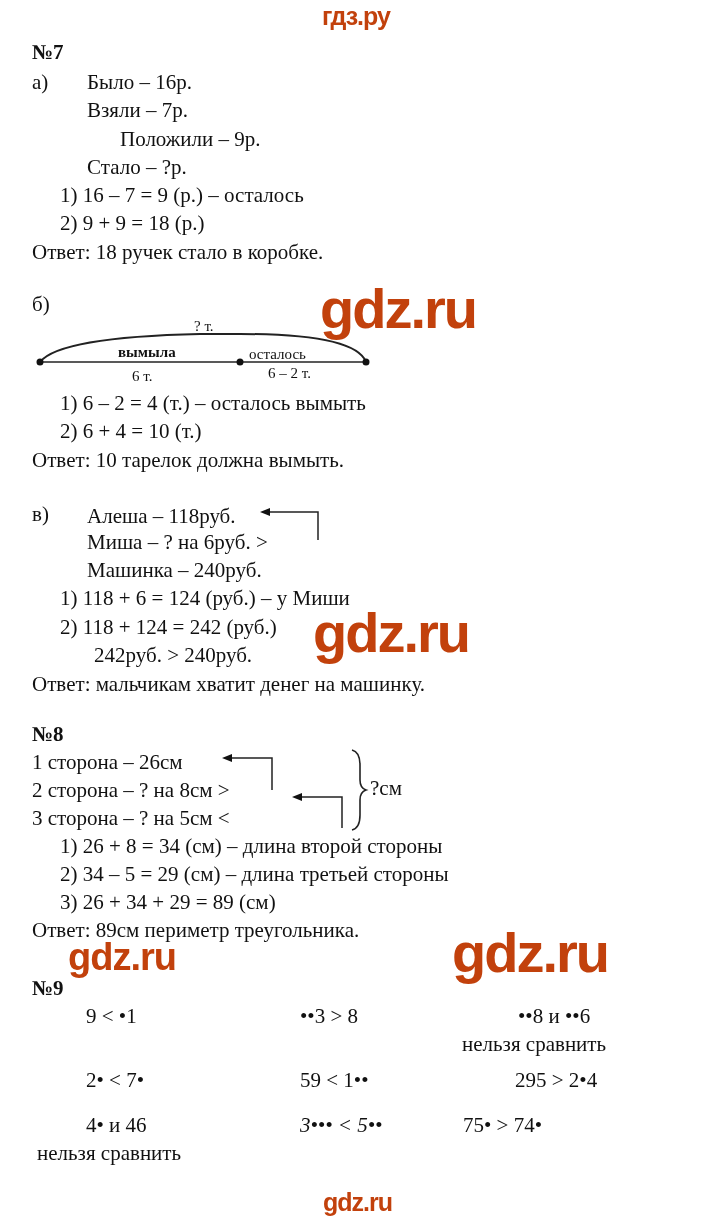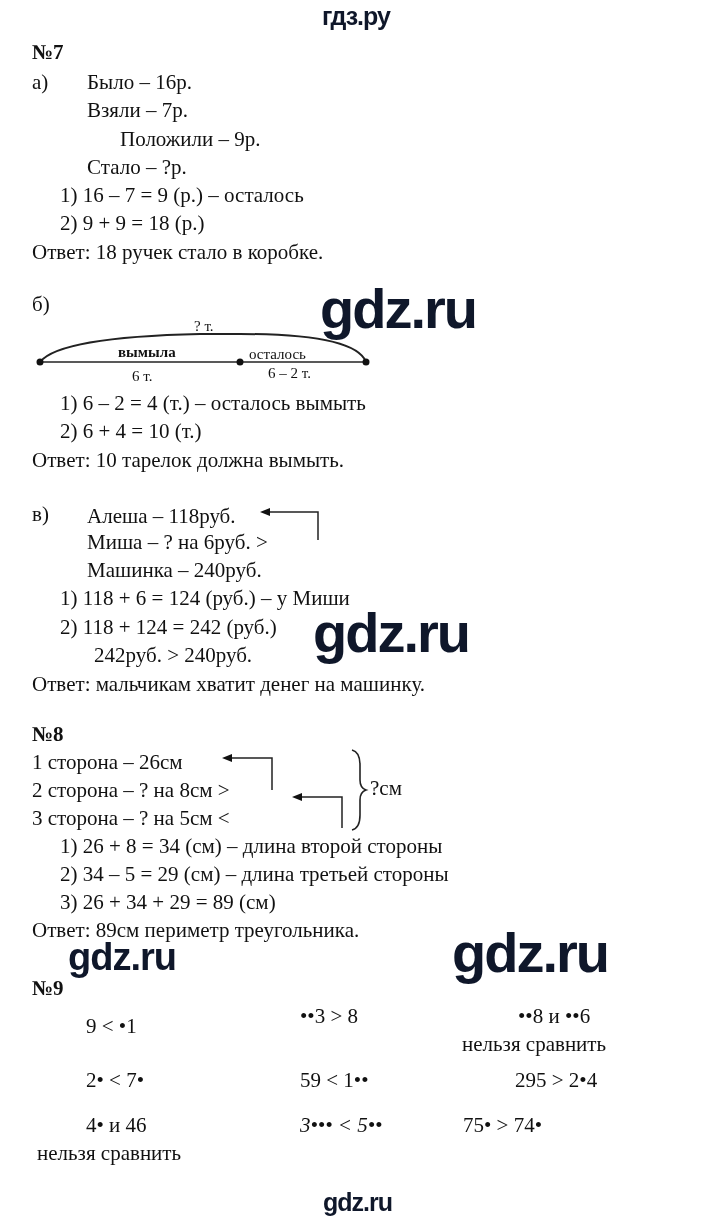--- a/index.html
+++ b/index.html
@@ -1,21 +1,21 @@
 <!DOCTYPE html>
 <html><head>
 <meta charset="utf-8">
 <style>
   html, body { margin: 0; padding: 0; background: #ffffff; }
   body { width: 720px; height: 1219px; position: relative; overflow: hidden;
          font-family: "Liberation Serif", "DejaVu Serif", serif; color: #111; }
   .abs { position: absolute; white-space: nowrap; }
   .t { font-size: 21px; line-height: 24px; }
   .bold { font-weight: bold; }
-  .wm { font-family: "Liberation Sans", "DejaVu Sans", sans-serif; font-weight: bold; color: #0f172a; letter-spacing: -1px; }
+  .wm { font-family: "Liberation Sans", "DejaVu Sans", sans-serif; font-weight: bold; color: #c2410c; letter-spacing: -1px; }
   .wm-small { font-size: 25px; }
   .wm-big { font-size: 56px; letter-spacing: -2px; }
   .wm-mid { font-size: 38px; letter-spacing: -1px; }
   .sm { font-size: 15px; line-height: 16px; }
   svg { position: absolute; overflow: visible; }
 </style>
 </head>
 <body>
 
 <div class="abs wm wm-small" style="left:322px;top:2px;">гдз.ру</div>
@@ -79,21 +79,21 @@
 <div class="abs t" style="left:370px;top:776px;">?см</div>
 <div class="abs t" style="left:60px;top:834px;">1) 26 + 8 = 34 (см) – длина второй стороны</div>
 <div class="abs t" style="left:60px;top:862px;">2) 34 – 5 = 29 (см) – длина третьей стороны</div>
 <div class="abs t" style="left:60px;top:890px;">3) 26 + 34 + 29 = 89 (см)</div>
 <div class="abs t" style="left:32px;top:918px;">Ответ: 89см периметр треугольника.</div>
 
 <div class="abs wm wm-mid" style="left:68px;top:936px;">gdz.ru</div>
 <div class="abs wm wm-big" style="left:452px;top:920px;">gdz.ru</div>
 
 <div class="abs t bold" style="left:32px;top:976px;">№9</div>
-<div class="abs t" style="left:86px;top:1004px;margin-top:10px;">9 &lt; •1</div>
+<div class="abs t" style="left:86px;top:1004px;">9 &lt; •1</div>
 <div class="abs t" style="left:300px;top:1004px;">••3 &gt; 8</div>
 <div class="abs t" style="left:518px;top:1004px;">••8 и ••6</div>
 <div class="abs t" style="left:462px;top:1032px;">нельзя сравнить</div>
 
 <div class="abs t" style="left:86px;top:1068px;">2• &lt; 7•</div>
 <div class="abs t" style="left:300px;top:1068px;">59 &lt; 1••</div>
 <div class="abs t" style="left:515px;top:1068px;">295 &gt; 2•4</div>
 
 <div class="abs t" style="left:86px;top:1113px;">4• и 46</div>
 <div class="abs t" style="left:300px;top:1113px;font-style:italic;">3••• &lt; 5••</div>

